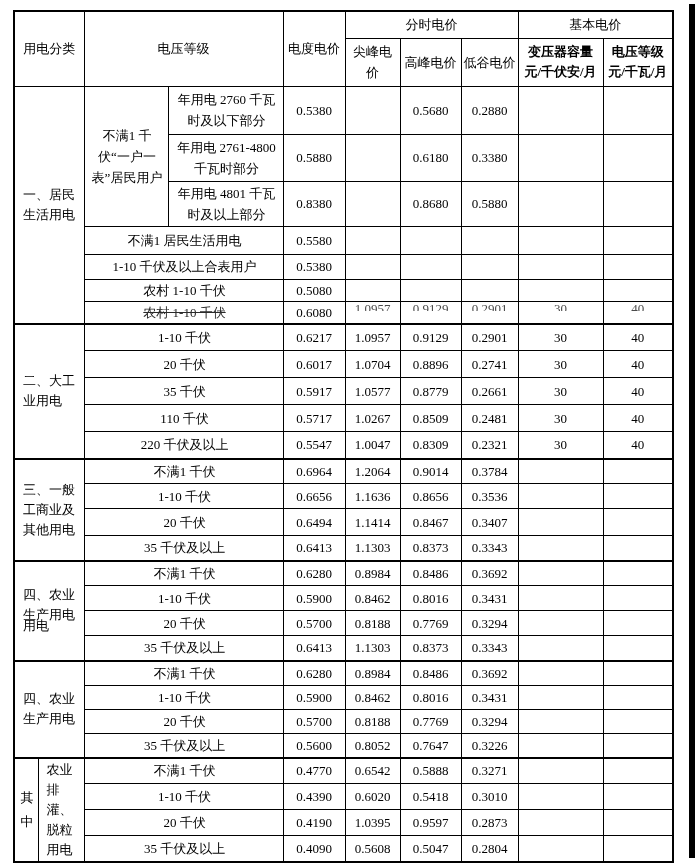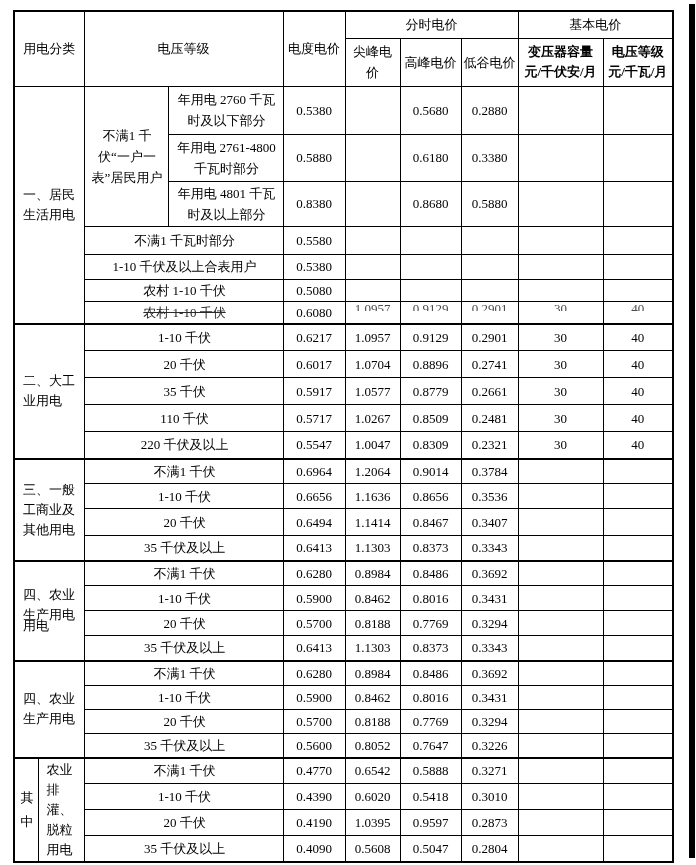--- a/index.html
+++ b/index.html
@@ -89,21 +89,21 @@
     <tr class="rh45">
       <td class="desc">年用电 4801 千瓦时及以上部分</td>
       <td class="num">0.8380</td>
       <td class="num"></td>
       <td class="num">0.8680</td>
       <td class="num">0.5880</td>
       <td class="num"></td>
       <td class="num"></td>
     </tr>
     <tr class="rh28">
-      <td colspan="2" class="desc">不满1 千瓦时部分</td>
+      <td colspan="2" class="desc">不满1 居民生活用电</td>
       <td class="num">0.5580</td>
       <td class="num"></td>
       <td class="num"></td>
       <td class="num"></td>
       <td class="num"></td>
       <td class="num"></td>
     </tr>
     <tr class="rh25">
       <td colspan="2" class="desc">1-10 千伏及以上合表用户</td>
       <td class="num">0.5380</td>

